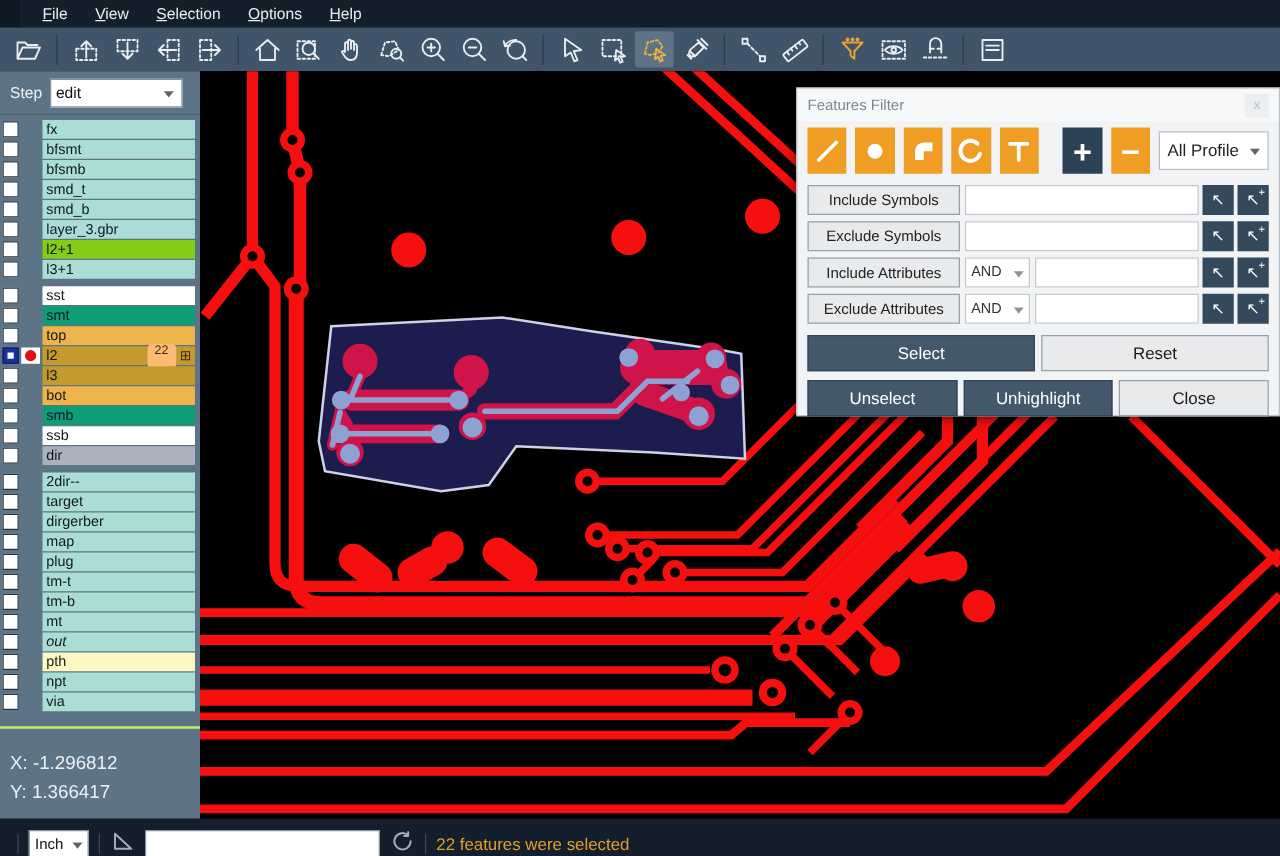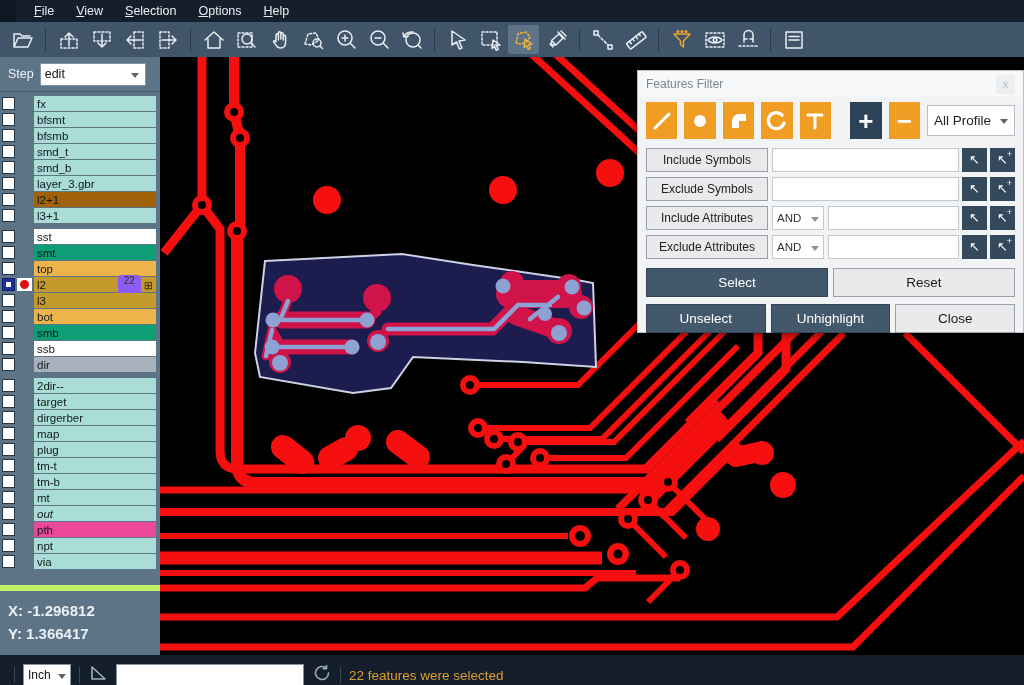--- a/index.html
+++ b/index.html
@@ -38,25 +38,25 @@
   .layer-row { display:flex; align-items:center; height:15px; margin-bottom:1px; }
   .cb { width:13px; height:13px; background:#fff; border:1px solid #26343f; flex:0 0 13px; }
   .cb.sel { background:#1d2f9e; position:relative; border-color:#101e63; }
   .cb.sel::after { content:""; position:absolute; left:3px; top:3px; right:3px; bottom:3px; background:#fff; }
   .chip { width:15px; height:13px; margin-left:2px; flex:0 0 15px; }
   .chip.dot { background:#fff; position:relative; }
   .chip.dot::after { content:""; position:absolute; left:3px; top:2px; width:9px; height:9px;
     border-radius:50%; background:#e01010; }
   .lname { flex:1; height:15px; margin-left:2px; font-size:11.5px; color:#10181e;
     display:flex; align-items:center; padding:0 3px; line-height:14px; }
-  .badge { background:#8b5cf6; color:#3a2f10; font-size:10px; border-radius:4px; padding:0 6px;
+  .badge { background:#fdba74; color:#3a2f10; font-size:10px; border-radius:4px; padding:0 6px;
     margin-left:auto; height:20px; line-height:12px; }
   .grid-ic { font-size:11px; color:#3a2f10; margin-left:3px; }
   .group-sep { height:5px; }
-  .coords { margin-top:auto; border-top:6px solid #bef264; padding:8px 0 10px 8px;font-weight:bold; }
+  .coords { margin-top:auto; border-top:2px solid #bef264; padding:16px 0 10px 8px; }
   .coords div { color:#eaf0f5; font-size:15px; line-height:23px; }
 
   
   .canvas-wrap { position:absolute; left:160px; top:57px; width:864px; height:598px; background:#000; }
 
   
   .dialog { position:absolute; left:637px; top:70px; width:387px; height:263px;
     background:#f2f3f4; border:1px solid #b9c2ca; box-shadow:0 2px 8px rgba(0,0,0,.5); }
   .dlg-title { height:26px; display:flex; align-items:center; padding:0 8px; background:#f7f8f9;
     color:#7d8893; font-size:12px; }
@@ -290,21 +290,21 @@
           <span class="lname" style="background: rgb(170, 221, 214);">smd_b</span>
         </div>
         <div class="layer-row">
           <span class="cb"></span>
           <span class="chip"></span>
           <span class="lname" style="background: rgb(170, 221, 214);">layer_3.gbr</span>
         </div>
         <div class="layer-row">
           <span class="cb"></span>
           <span class="chip"></span>
-          <span class="lname" style="background: #a16207;">l2+1</span>
+          <span class="lname" style="background: #84cc16;">l2+1</span>
         </div>
         <div class="layer-row">
           <span class="cb"></span>
           <span class="chip"></span>
           <span class="lname" style="background: rgb(170, 221, 214);">l3+1</span>
         </div>
         <div class="group-sep"></div>
         <div class="layer-row">
           <span class="cb"></span>
           <span class="chip"></span>
@@ -392,21 +392,21 @@
           <span class="lname" style="background: rgb(170, 221, 214);">mt</span>
         </div>
         <div class="layer-row">
           <span class="cb"></span>
           <span class="chip"></span>
           <span class="lname" style="background: rgb(170, 221, 214); font-style: italic;">out</span>
         </div>
         <div class="layer-row">
           <span class="cb"></span>
           <span class="chip"></span>
-          <span class="lname" style="background: #ec4899;">pth</span>
+          <span class="lname" style="background: #fef9c3;">pth</span>
         </div>
         <div class="layer-row">
           <span class="cb"></span>
           <span class="chip"></span>
           <span class="lname" style="background: rgb(170, 221, 214);">npt</span>
         </div>
         <div class="layer-row">
           <span class="cb"></span>
           <span class="chip"></span>
           <span class="lname" style="background: rgb(170, 221, 214);">via</span>

